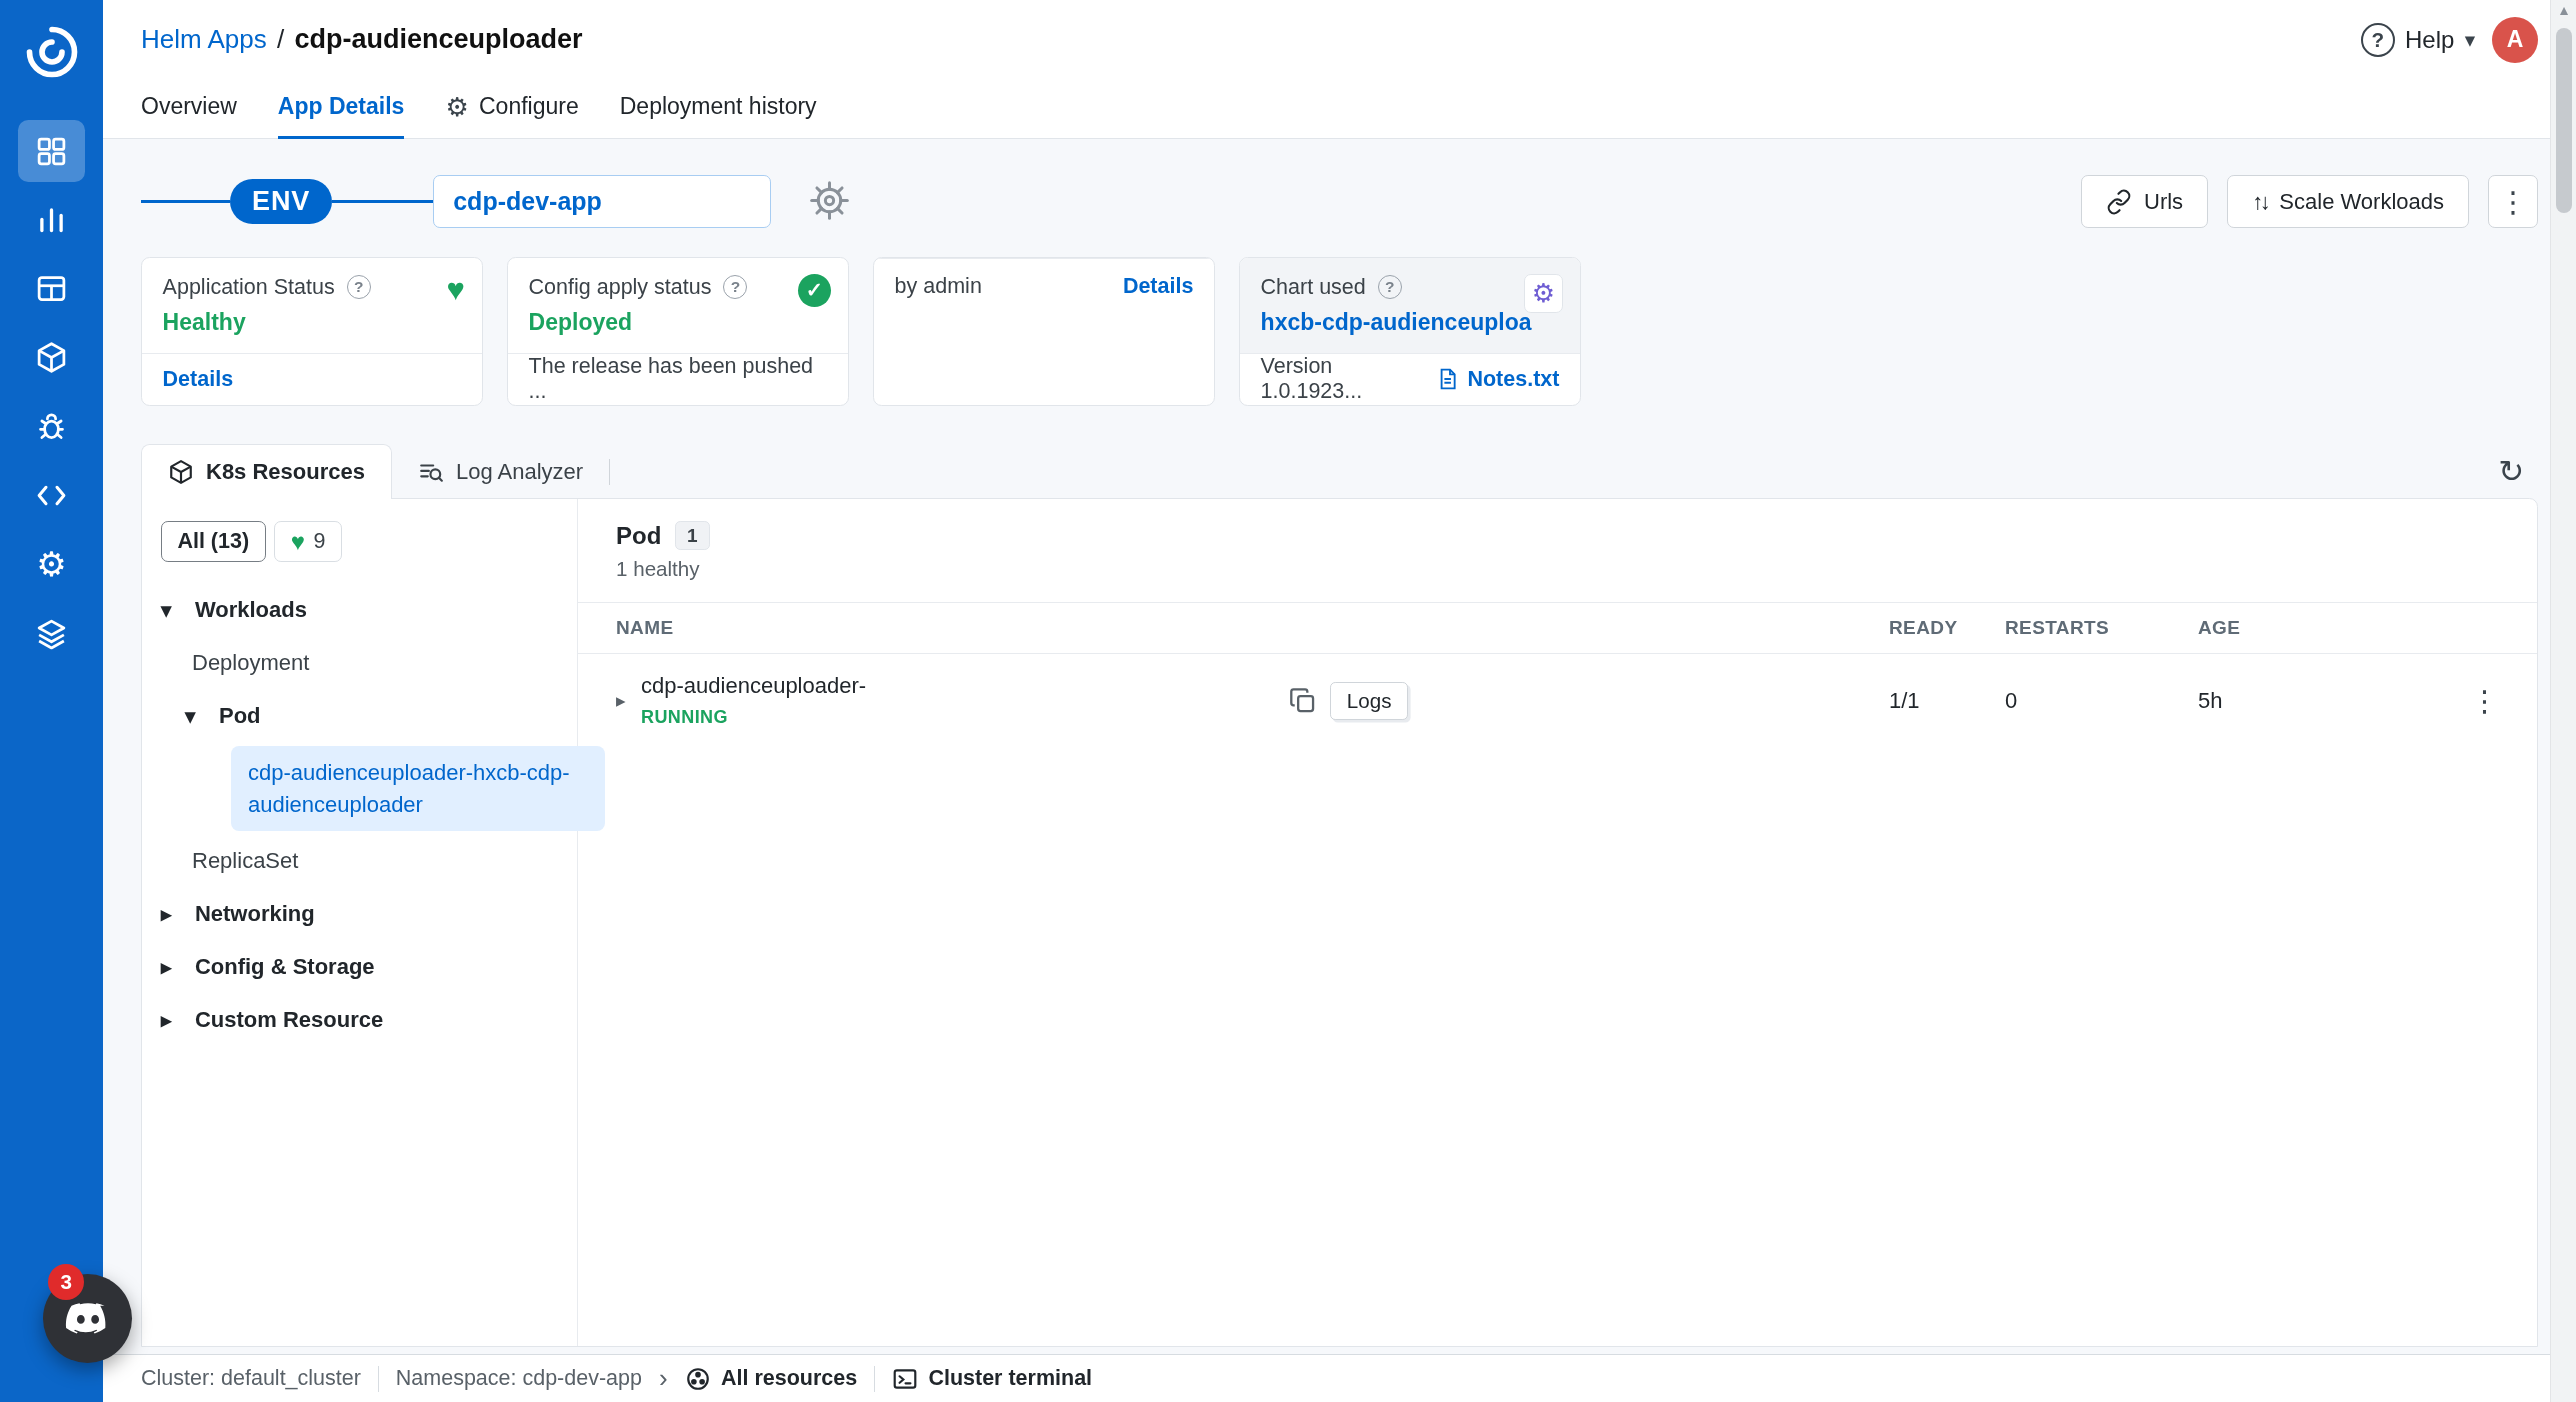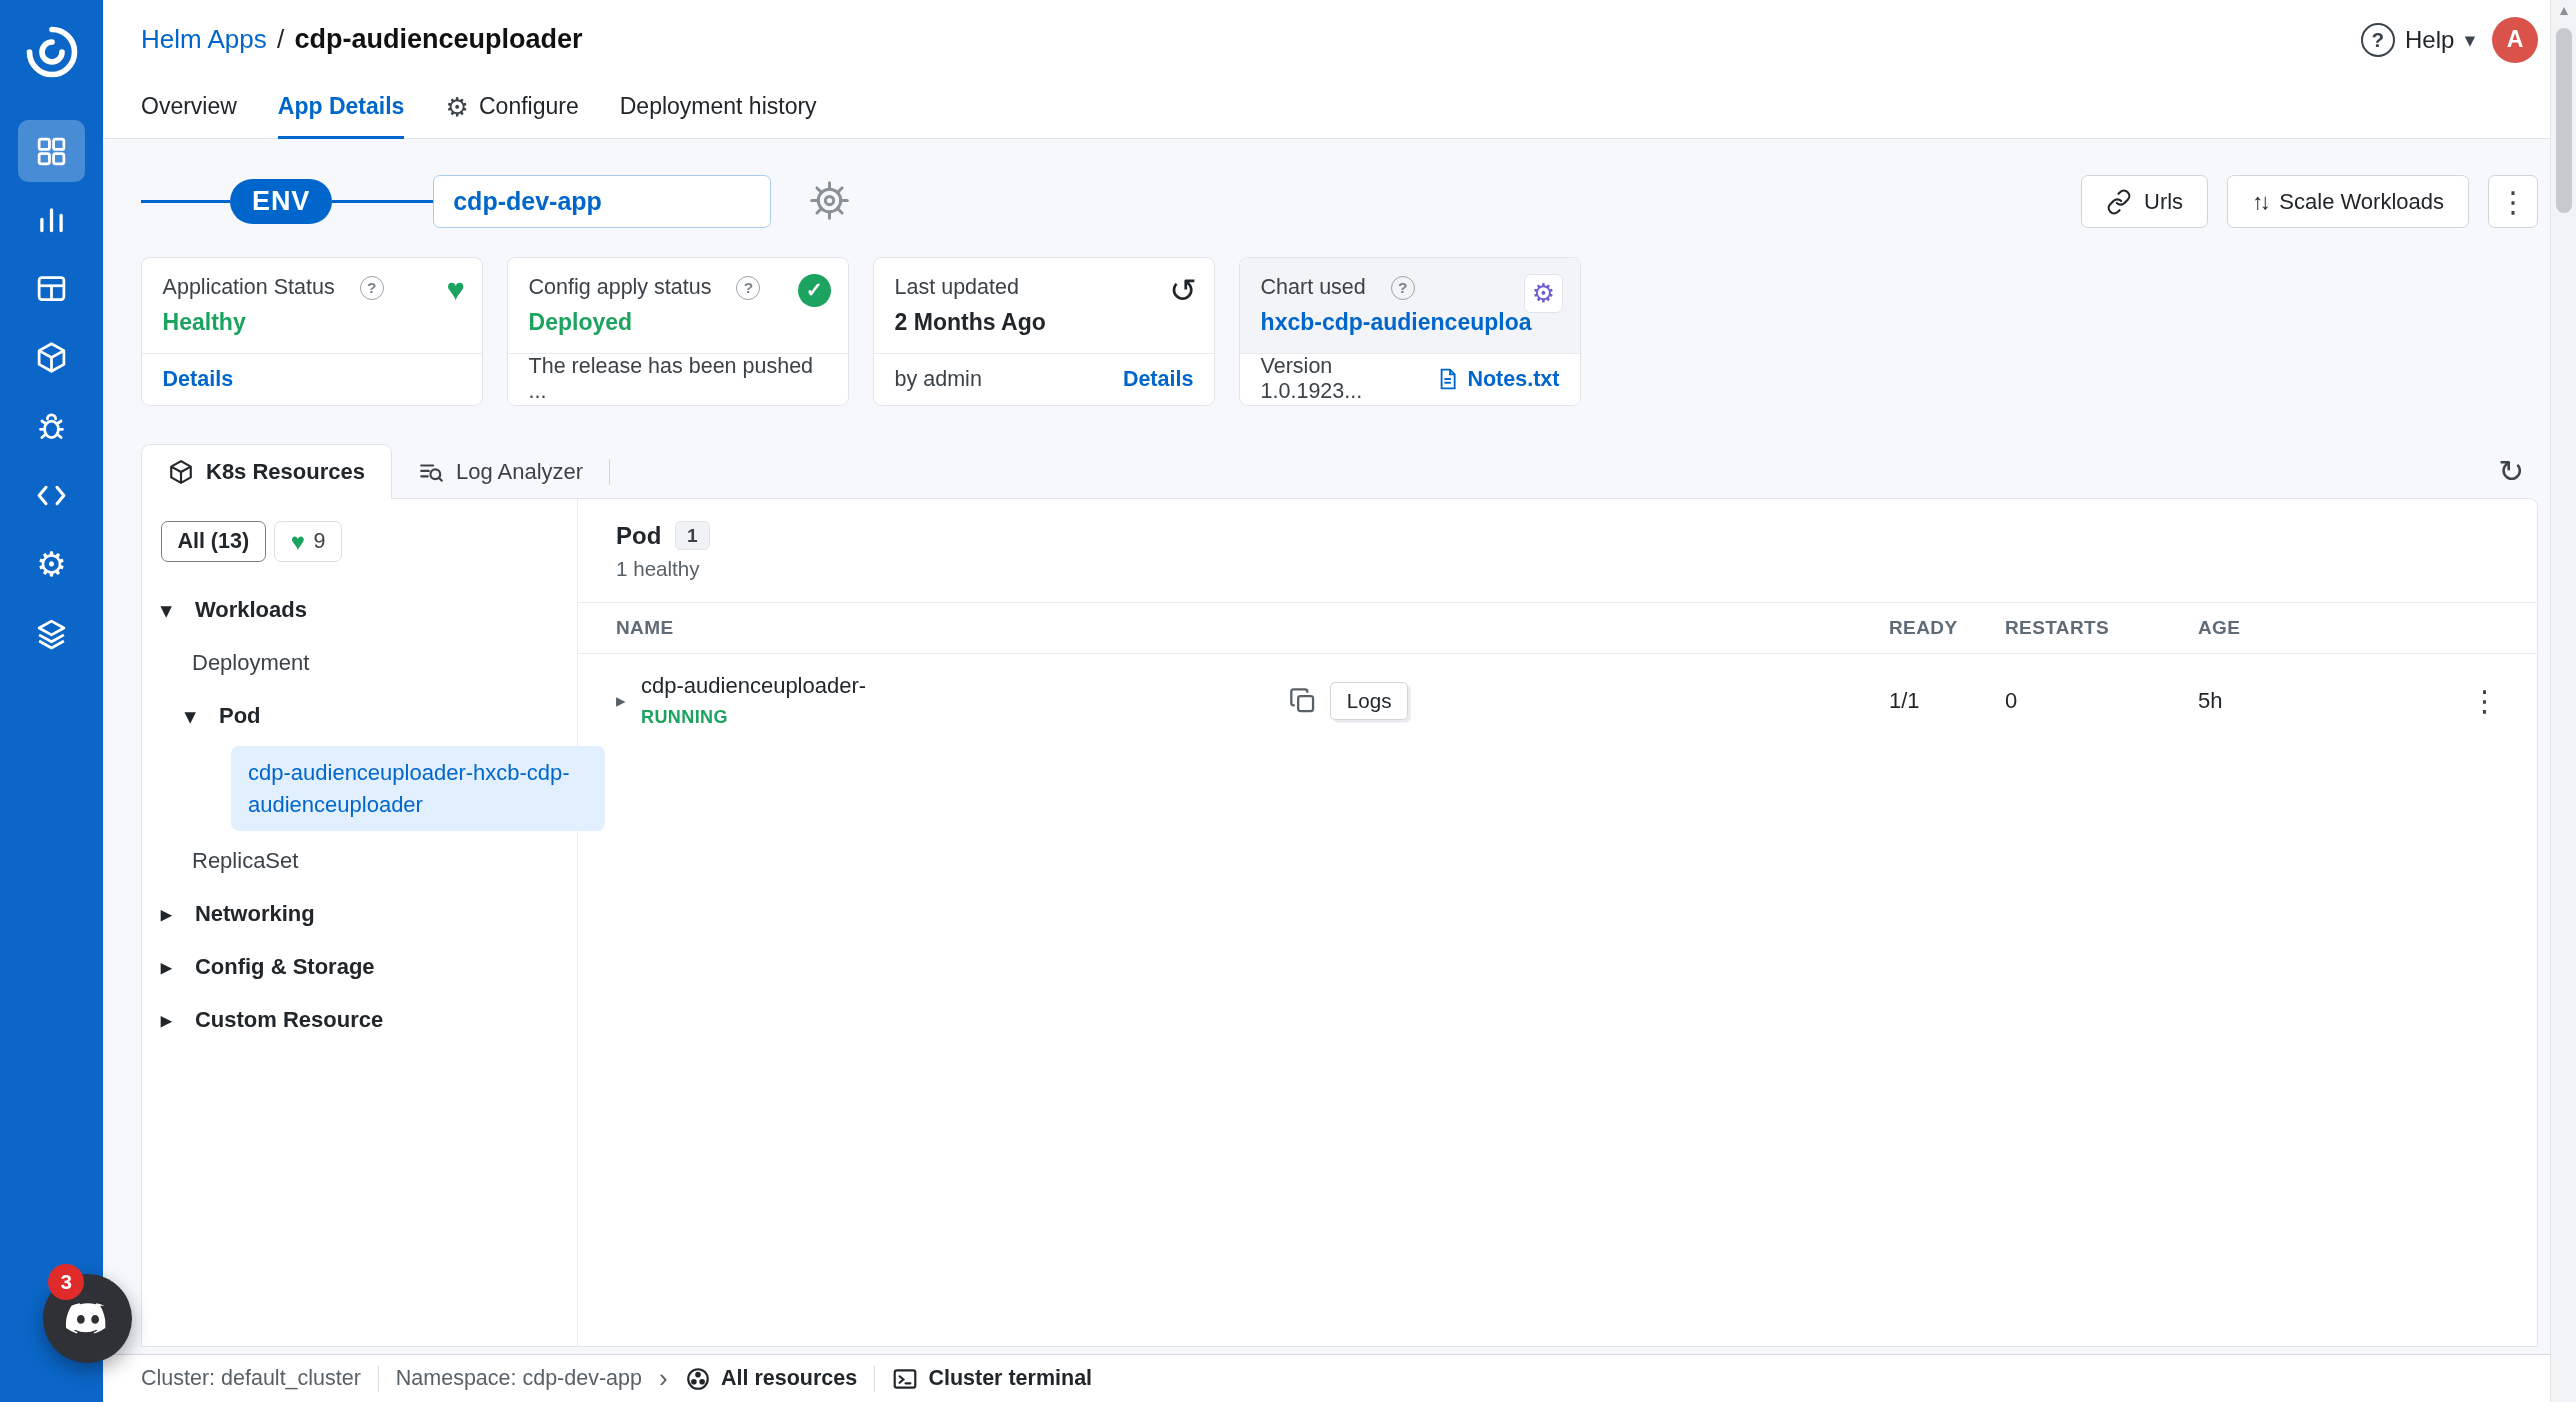--- a/index.html
+++ b/index.html
@@ -46,21 +46,21 @@
   .btn { height:53px; background:#fff; border:0.9px solid #d0d5da; border-radius:6.9px; display:flex; align-items:center; gap:12px; padding:0 24px; font-size:22px; color:#21262b; cursor:pointer; }
   .btn svg { width:26px; height:26px; }
   .updown { font-size:22px; font-weight:700; letter-spacing:-3.4px; color:#21262b; }
   .btn-kebab { width:50px; padding:0; justify-content:center; font-size:29px; color:#3b444c; }
 
   
   .cards { display:flex; gap:24px; margin-top:20.6px; }
   .card { width:342px; height:149px; background:#fff; border:0.9px solid #e1e5ea; border-radius:8.6px; display:flex; flex-direction:column; overflow:hidden; }
   .card-top { flex:1; padding:17px 20.6px; position:relative; }
   .card-top.gray { background:#f2f4f7; }
-  .card-title { display:flex; align-items:flex-end; gap:25px; font-size:21.5px; color:#3b4248; }
+  .card-title { display:flex; align-items:flex-start; gap:12px; font-size:21.5px; color:#3b4248; }
   .q-sm { width:24px; height:24px; border:1.7px solid #9aa2ab; border-radius:50%; display:inline-flex; align-items:center; justify-content:center; font-size:15.5px; color:#7a828b; font-weight:700; }
   .card-value { font-size:23px; font-weight:700; margin-top:8.6px; }
   .v-green { color:#1BA35F; } .v-dark { color:#21262b; } .v-link { color:#0066cc; cursor:pointer; }
   .corner { position:absolute; top:15.5px; right:17px; }
   .heart { color:#1BA35F; font-size:31px; line-height:1; }
   .check-circle { width:33px; height:33px; border-radius:50%; background:#1BA35F; color:#fff; font-size:20.6px; font-weight:700; display:flex; align-items:center; justify-content:center; }
   .history-glyph { font-size:33px; color:#21262b; line-height:1; }
   .gear-tile { width:39px; height:39px; border-radius:6.9px; background:#fff; border:0.9px solid #e1e5ea; display:flex; align-items:center; justify-content:center; }
   .gear-tile .gear-glyph { color:#6f5ed3; font-size:26px; }
   .card-foot { border-top:0.9px solid #e8ebef; height:55px; display:flex; align-items:center; padding:0 20.6px; font-size:21.5px; color:#3b4248; gap:8.6px; }
@@ -291,27 +291,20 @@
             </div>
             <div class="card-value v-green">Deployed</div>
             <span class="corner check-circle">✓</span>
           </div>
           <div class="card-foot">
             <span>The release has been pushed ...</span>
           </div>
         </div>
 
         <div class="card">
-          <div class="card-top">
-            <div class="card-title">
-              <span>Last updated</span>
-            </div>
-            <div class="card-value v-dark">2 Months Ago</div>
-            <span class="corner history-glyph">↺</span>
-          </div>
           <div class="card-foot">
             <span>by admin</span>
             <span class="link foot-right">Details</span>
           </div>
         </div>
 
         <div class="card">
           <div class="card-top gray">
             <div class="card-title">
               <span>Chart used</span>

